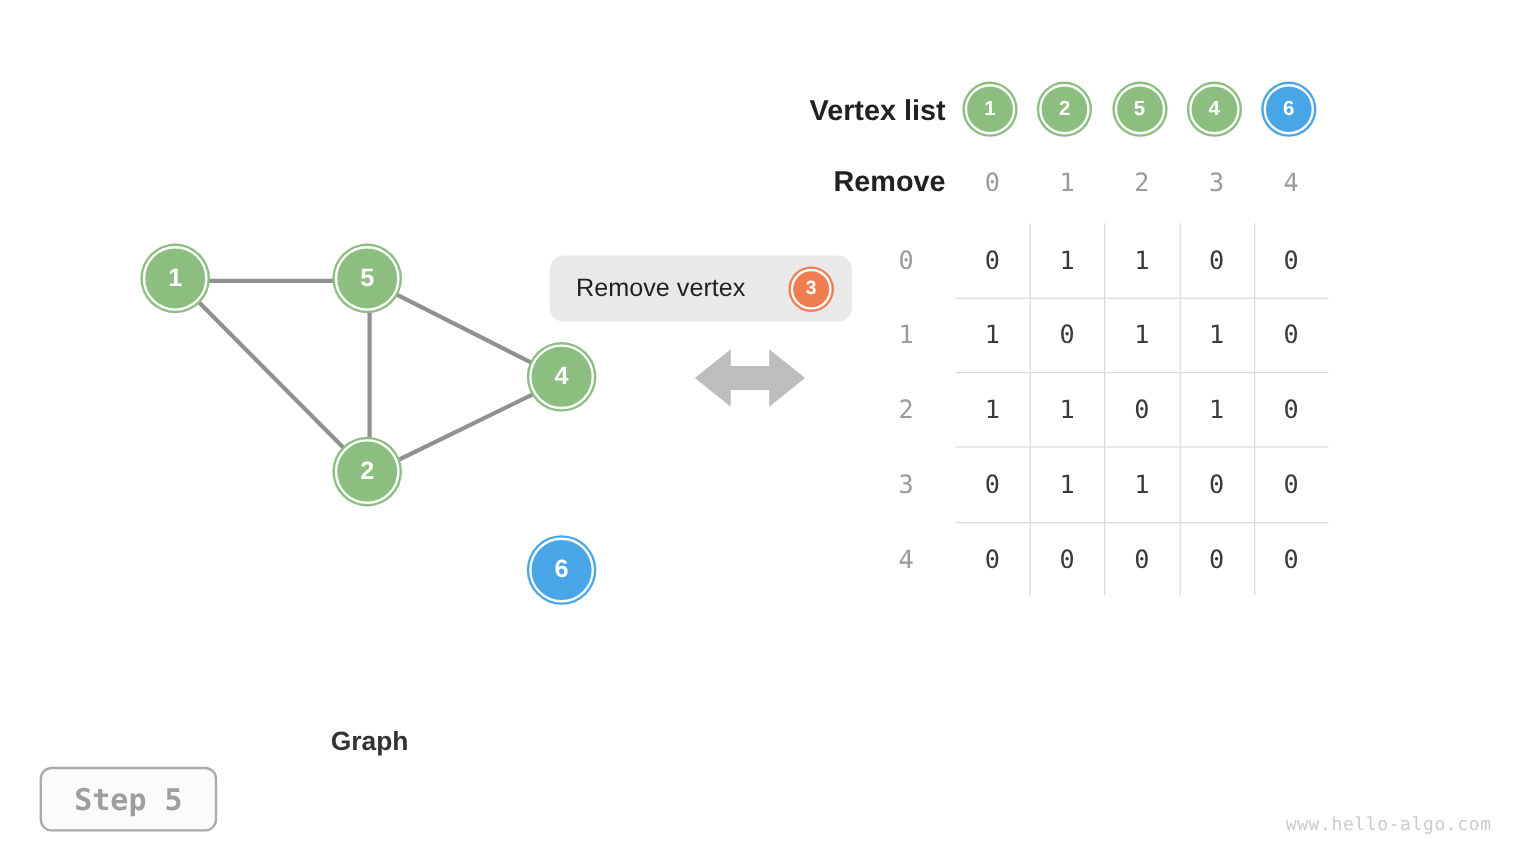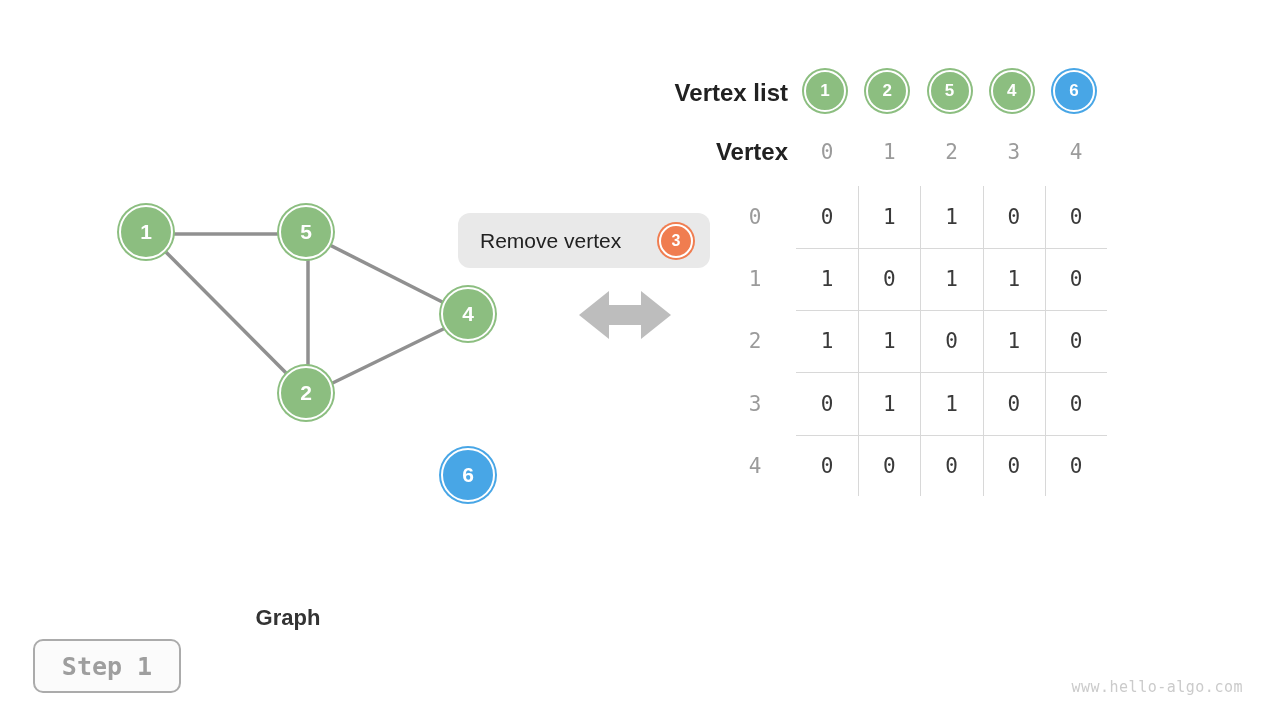--- a/index.html
+++ b/index.html
@@ -61,25 +61,25 @@
   <div class="remove-btn" style="background: rgb(233, 233, 233);">
     <span class="lbl">Remove vertex</span>
     <span class="node badge" id="op-badge" style="background: rgb(240, 125, 80); box-shadow: rgb(240, 125, 80) 0px 0px 0px 2px;">3</span>
   </div>
 
   <svg class="abs" style="left:579px;top:291px" width="92" height="48" viewBox="0 0 92 48">
     <polygon id="arrow-poly" points="0,24 30,0 30,14 62,14 62,0 92,24 62,48 62,34 30,34 30,48" fill="#BDBDBD"></polygon>
   </svg>
 
   <div class="right-txt hdr" style="right:492px;top:93px">Vertex list</div>
-  <div class="right-txt hdr gray" style="right:492px;top:152px">Vertex</div>
+  <div class="right-txt hdr gray" style="right:492px;top:152px">Remove</div>
 
-  <div class="caption" style="left:288px;top:618px">Graph</div>
+  <div class="caption" style="left:308px;top:618px">Graph</div>
 
-  <div class="step-box">Step 1</div>
+  <div class="step-box">Step 5</div>
 
   <div class="watermark">www.hello-algo.com</div>
 
 <div class="node gnode" style="left: 119px; top: 205px; background: rgb(140, 190, 128); box-shadow: rgb(140, 190, 128) 0px 0px 0px 2px;">1</div>
     <div class="node gnode" style="left: 279px; top: 205px; background: rgb(140, 190, 128); box-shadow: rgb(140, 190, 128) 0px 0px 0px 2px;">5</div>
     <div class="node gnode" style="left: 441px; top: 287px; background: rgb(140, 190, 128); box-shadow: rgb(140, 190, 128) 0px 0px 0px 2px;">4</div>
     <div class="node gnode" style="left: 279px; top: 366px; background: rgb(140, 190, 128); box-shadow: rgb(140, 190, 128) 0px 0px 0px 2px;">2</div>
     <div class="node gnode" style="left: 441px; top: 448px; background: rgb(72, 166, 230); box-shadow: rgb(72, 166, 230) 0px 0px 0px 2px;">6</div>
     <div class="node lnode" style="left: 804px; top: 70px; background: rgb(140, 190, 128); box-shadow: rgb(140, 190, 128) 0px 0px 0px 2px;">1</div>
     <div class="node lnode" style="left: 866.25px; top: 70px; background: rgb(140, 190, 128); box-shadow: rgb(140, 190, 128) 0px 0px 0px 2px;">2</div>

